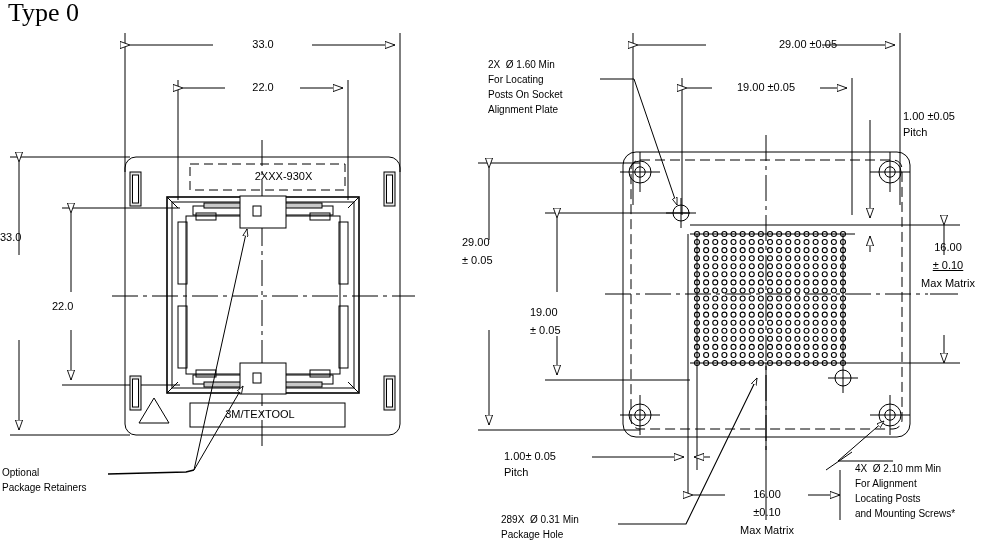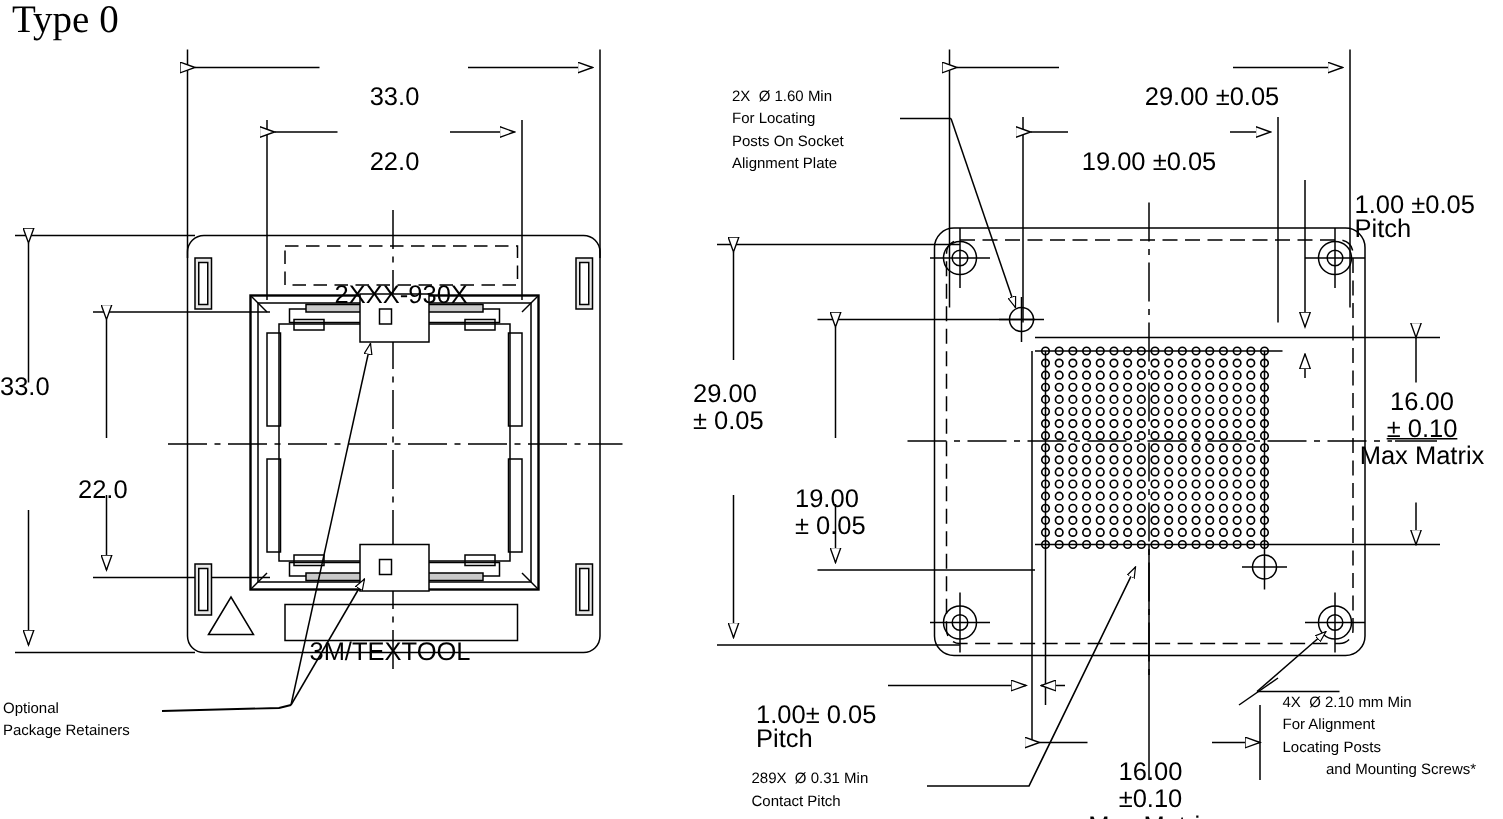--- a/index.html
+++ b/index.html
@@ -2,21 +2,21 @@
 <html><head>
 <meta charset="utf-8">
 <style>
   html,body{margin:0;padding:0;background:#ffffff;}
   body{width:1002px;height:546px;position:relative;overflow:hidden;
        font-family:"Liberation Sans", sans-serif;color:#000;}
   #root{position:absolute;left:0;top:0;width:1002px;height:546px;}
   svg{position:absolute;left:0;top:0;}
   .lbl{position:absolute;font-family:"Liberation Sans", sans-serif;
        font-size:10px;line-height:13.5px;color:#000;white-space:pre;}
-  .lbl.dim{font-size:17px;margin-top:20px;}
+  .lbl.dim{font-size:11px;}
   .title{position:absolute;font-family:"Liberation Serif", serif;
          font-size:26px;color:#000;white-space:pre;}
   .ctr{text-align:center;}
 </style>
 </head>
 <body>
 
 <div id="root">
 
 <svg width="1002" height="546" viewBox="0 0 1002 546">
@@ -501,21 +501,21 @@
         <circle cx="843.00" cy="363.00" r="2.5"></circle>
       </g>
     </svg>
 
 <div class="title" style="left:8px;top:-2px;">Type 0</div>
 
 <div class="lbl dim ctr" style="left:223px;top:38px;width:80px;">33.0</div>
 <div class="lbl dim ctr" style="left:223px;top:81px;width:80px;">22.0</div>
 <div class="lbl dim" style="left:0px;top:231px;">33.0</div>
 <div class="lbl dim" style="left:52px;top:300px;">22.0</div>
-<div class="lbl dim ctr" style="left:190px;top:170px;width:155px;">2XXX-930X</div>
+<div class="lbl dim ctr" style="left:206px;top:170px;width:155px;">2XXX-930X</div>
 <div class="lbl dim ctr" style="left:190px;top:408px;width:140px;">3M/TEXTOOL</div>
 <div class="lbl" style="left:2px;top:466px;">Optional</div>
 <div class="lbl" style="left:2px;top:481px;">Package Retainers</div>
 
 <div class="lbl dim ctr" style="left:750px;top:38px;width:116px;">29.00 ±0.05</div>
 <div class="lbl dim ctr" style="left:708px;top:81px;width:116px;">19.00 ±0.05</div>
 
 <div class="lbl dim" style="left:462px;top:236px;">29.00</div>
 <div class="lbl dim" style="left:462px;top:254px;">± 0.05</div>
 <div class="lbl dim" style="left:530px;top:306px;">19.00</div>
@@ -534,20 +534,20 @@
 <div class="lbl dim ctr" style="left:723px;top:488px;width:88px;">16.00</div>
 <div class="lbl dim ctr" style="left:723px;top:506px;width:88px;">±0.10</div>
 <div class="lbl dim ctr" style="left:715px;top:524px;width:104px;">Max Matrix</div>
 
 <div class="lbl" style="left:488px;top:58px;">2X  Ø 1.60 Min</div>
 <div class="lbl" style="left:488px;top:73px;">For Locating</div>
 <div class="lbl" style="left:488px;top:88px;">Posts On Socket</div>
 <div class="lbl" style="left:488px;top:103px;">Alignment Plate</div>
 
 <div class="lbl" style="left:501px;top:513px;">289X  Ø 0.31 Min</div>
-<div class="lbl" style="left:501px;top:528px;">Contact Pitch</div>
+<div class="lbl" style="left:501px;top:528px;">Package Hole</div>
 
 <div class="lbl" style="left:855px;top:462px;">4X  Ø 2.10 mm Min</div>
 <div class="lbl" style="left:855px;top:477px;">For Alignment</div>
 <div class="lbl" style="left:855px;top:492px;">Locating Posts</div>
-<div class="lbl" style="left:884px;top:507px;">and Mounting Screws*</div>
+<div class="lbl" style="left:855px;top:507px;">and Mounting Screws*</div>
 
 </div>
 
 </body></html>

